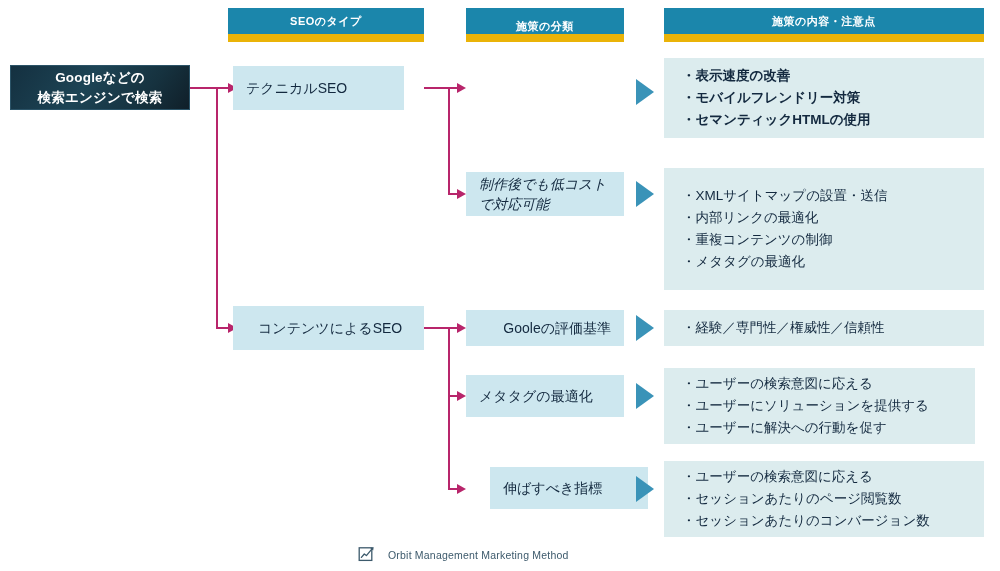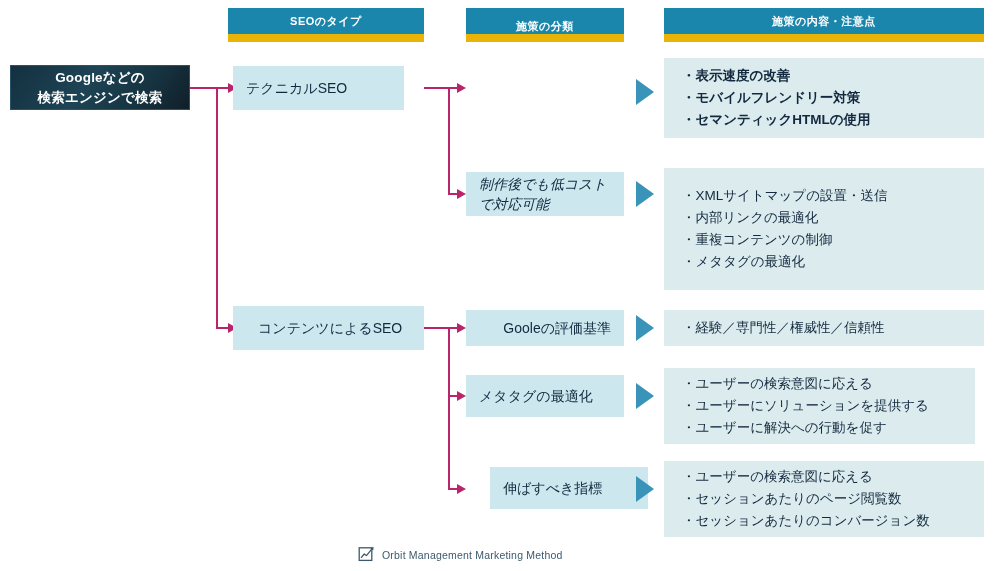--- a/index.html
+++ b/index.html
@@ -109,21 +109,21 @@
     border-style: solid;
     border-width: 5.5px 0 5.5px 9px;
     border-color: transparent transparent transparent #b8256b;
   }
 
   
   .footer {
     position: absolute;
     display: flex;
     align-items: center;
-    gap: 7px;
+    gap: 13px;
     color: #3d5a6c;
     font-size: 10.5px;
     letter-spacing: .2px;
   }
   .footer-icon { display: block; }
 </style>
 </head>
 <body>
 
 <div id="canvas">

